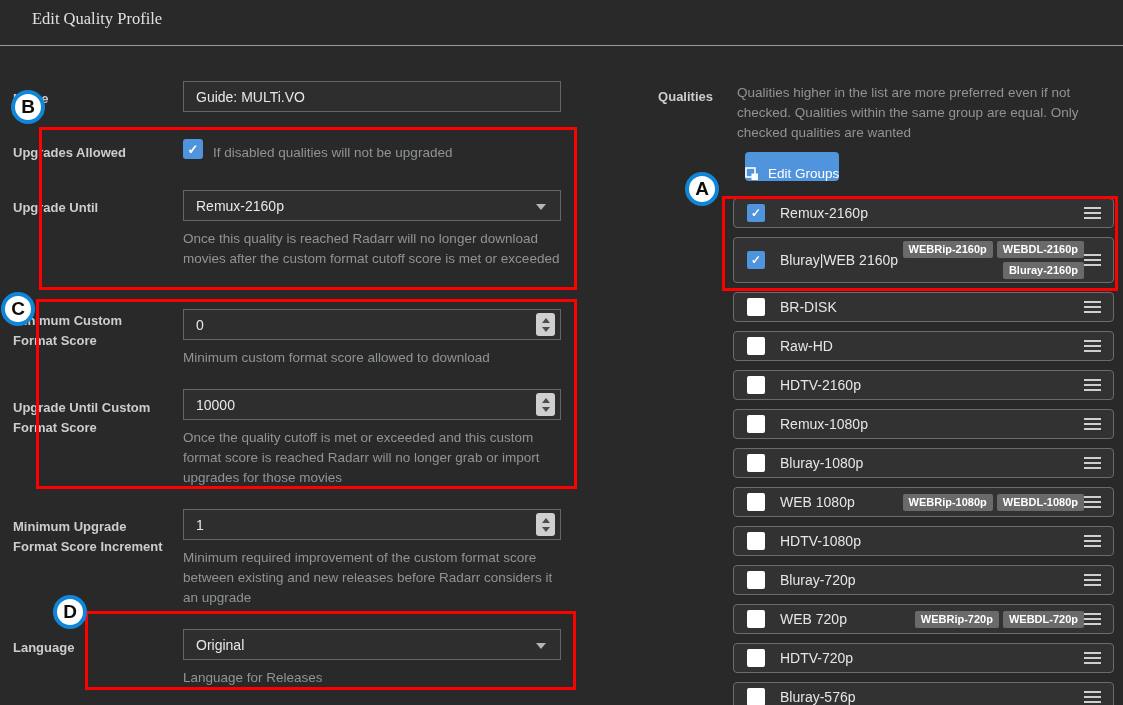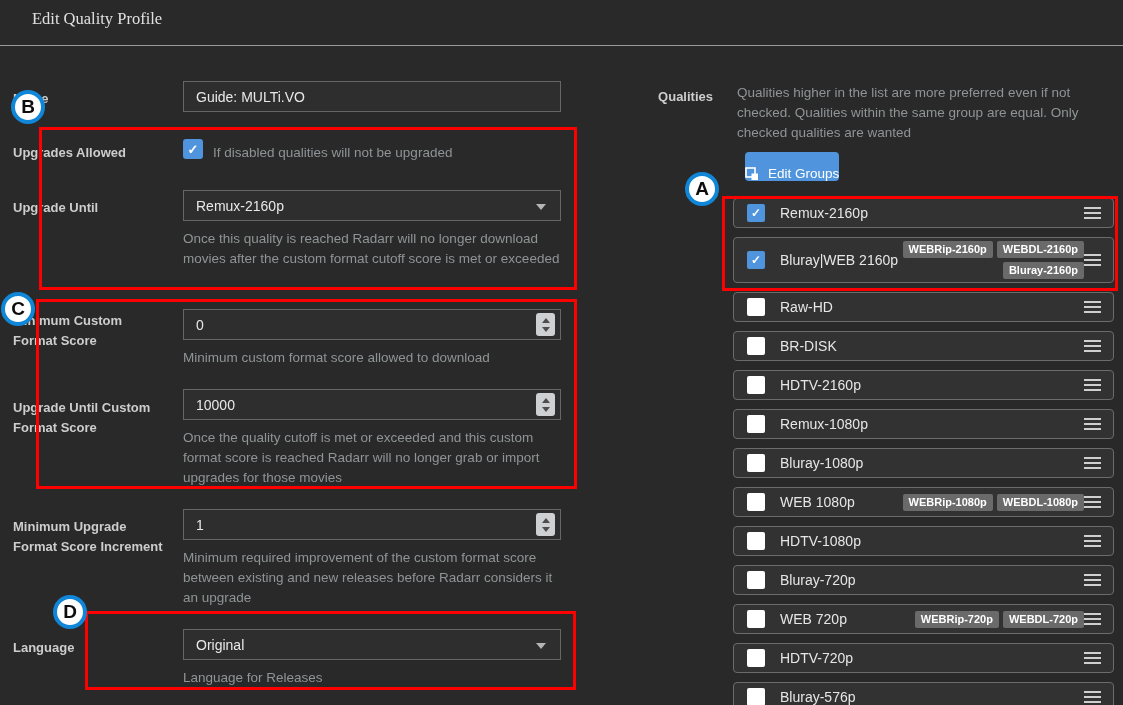--- a/index.html
+++ b/index.html
@@ -170,32 +170,32 @@
         </span>
     <span class="handle">
           <i></i>
           <i></i>
           <i></i>
         </span>
   </div>
 
   <div class="q-row">
     <span class="q-check"></span>
+    <span class="q-name">BR-DISK</span>
+    <span class="q-badges"></span>
+    <span class="handle">
+          <i></i>
+          <i></i>
+          <i></i>
+        </span>
+  </div>
+
+  <div class="q-row">
+    <span class="q-check"></span>
     <span class="q-name">Raw-HD</span>
-    <span class="q-badges"></span>
-    <span class="handle">
-          <i></i>
-          <i></i>
-          <i></i>
-        </span>
-  </div>
-
-  <div class="q-row">
-    <span class="q-check"></span>
-    <span class="q-name">BR-DISK</span>
     <span class="q-badges"></span>
     <span class="handle">
           <i></i>
           <i></i>
           <i></i>
         </span>
   </div>
 
   <div class="q-row">
     <span class="q-check"></span>

